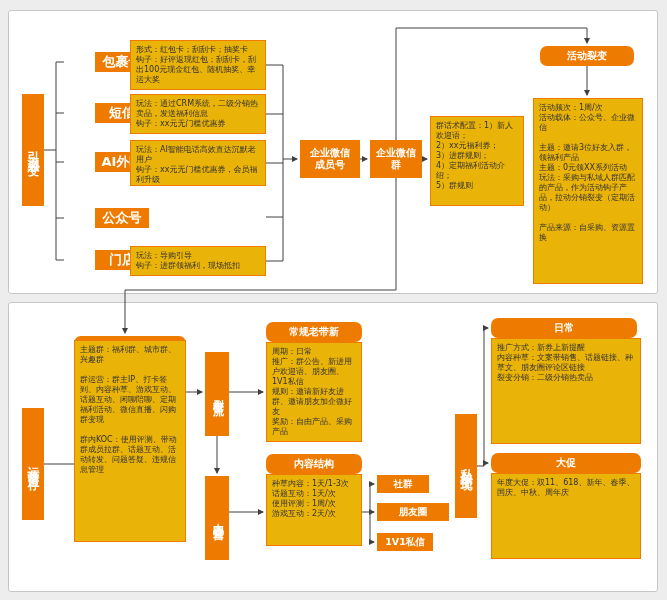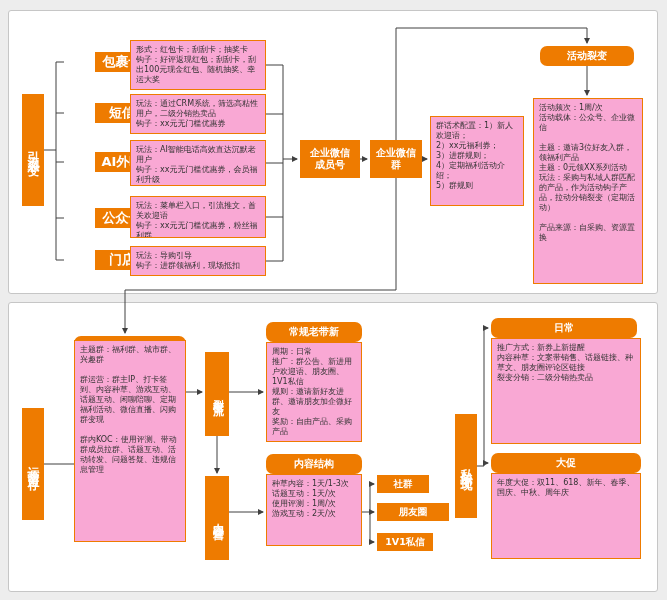--- a/index.html
+++ b/index.html
@@ -27,21 +27,21 @@
   .wrapbox { padding:12px 6px; line-height:1.25; font-size:10px; }
   .vlabel {
     writing-mode:vertical-rl; text-orientation:upright;
     letter-spacing:4px; font-size:12px;
   }
   .vnode {
     writing-mode:vertical-rl; text-orientation:upright;
     letter-spacing:2px; font-size:11px;
   }
   .detail {
-    position:absolute; border:1px solid #ee7b00; background:#f9a8d4;
+    position:absolute; border:1px solid #ee7b00; background:#eab308;
     color:#333333; font-size:8px; line-height:1.25; padding:4px 5px;
     white-space:pre-line; text-align:left; overflow:hidden;
   }
 </style>
 </head>
 <body>
 
 <div class="stage">
 
   <div class="panel" style="left:8px;top:10px;width:650px;height:284px"></div>
@@ -103,30 +103,28 @@
     </g>
   </svg>
 
   <div class="box orange vlabel" style="left:22px;top:94px;width:22px;height:112px">引流裂变</div>
 
   <div class="box orange chip" style="left:64px;top:52px;width:54px;height:20px">包裹卡</div>
   <div class="detail" style="left:130px;top:40px;width:136px;height:50px">形式：红包卡；刮刮卡；抽奖卡
 钩子：好评返现红包；刮刮卡，刮出100元现金红包、随机抽奖、幸运大奖</div>
 
   <div class="box orange chip" style="left:64px;top:103px;width:54px;height:20px">短信</div>
-  <div class="detail" style="left:130px;top:94px;width:136px;height:40px">玩法：通过CRM系统，筛选高粘性用户，二级分销热卖品
+  <div class="detail" style="left:130px;top:94px;width:136px;height:40px">玩法：通过CRM系统，二级分销热卖品，发送福利信息
 钩子：xx元无门槛优惠券</div>
 
   <div class="box orange chip" style="left:64px;top:152px;width:54px;height:20px">AI外呼</div>
   <div class="detail" style="left:130px;top:140px;width:136px;height:46px">玩法：AI智能电话高效直达沉默老用户
 钩子：xx元无门槛优惠券，会员福利升级</div>
 
   <div class="box orange chip" style="left:64px;top:208px;width:54px;height:20px">公众号</div>
-  <div class="detail" style="left:130px;top:196px;width:136px;height:42px">玩法：菜单栏入口，引流推文，首关欢迎语
-钩子：xx元无门槛优惠券，粉丝福利群</div>
 
   <div class="box orange chip" style="left:64px;top:250px;width:54px;height:20px">门店</div>
   <div class="detail" style="left:130px;top:246px;width:136px;height:30px">玩法：导购引导
 钩子：进群领福利，现场抵扣</div>
 
   <div class="box orange wrapbox" style="left:300px;top:140px;width:60px;height:38px">企业微信成员号</div>
 
   <div class="box orange wrapbox" style="left:370px;top:140px;width:52px;height:38px">企业微信群</div>
 
   <div class="detail" style="left:430px;top:116px;width:94px;height:90px">群话术配置：1）新人欢迎语；

